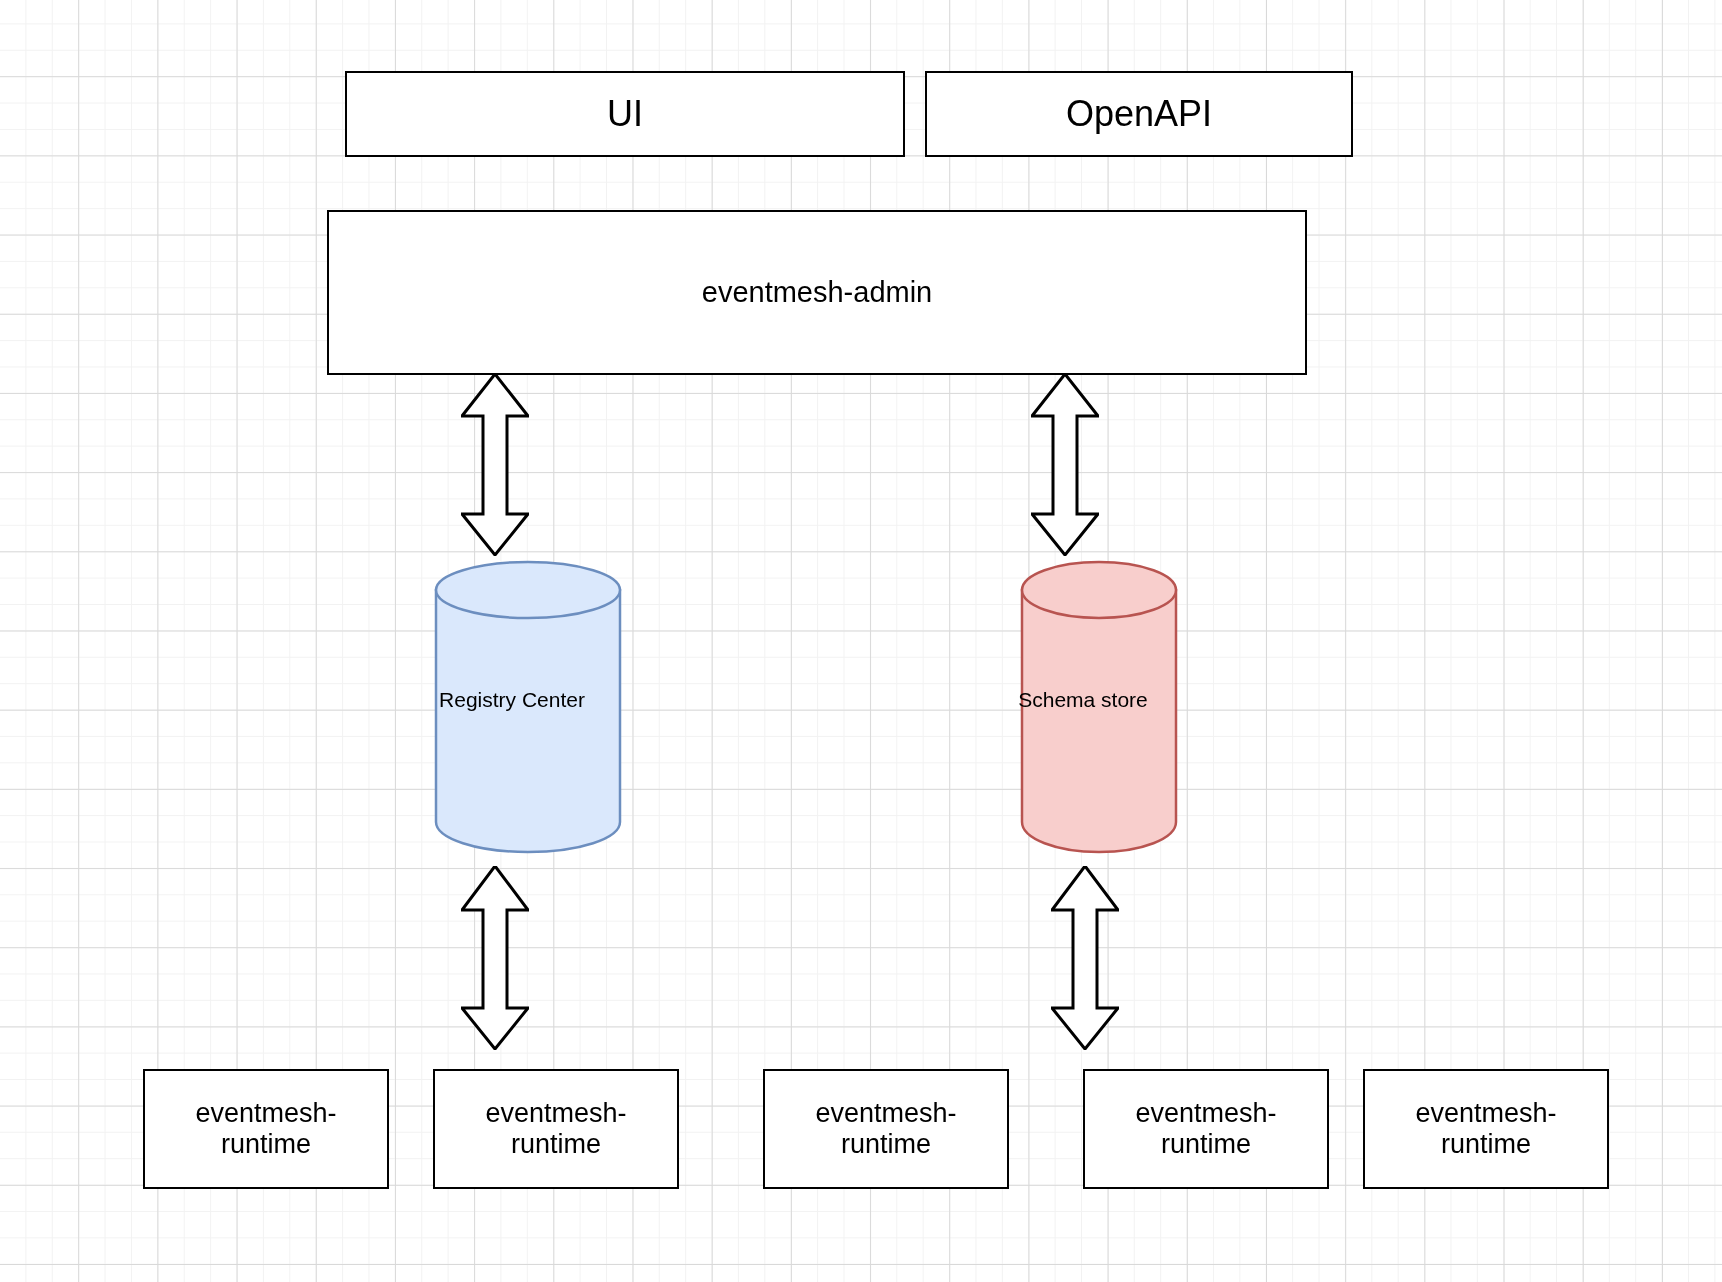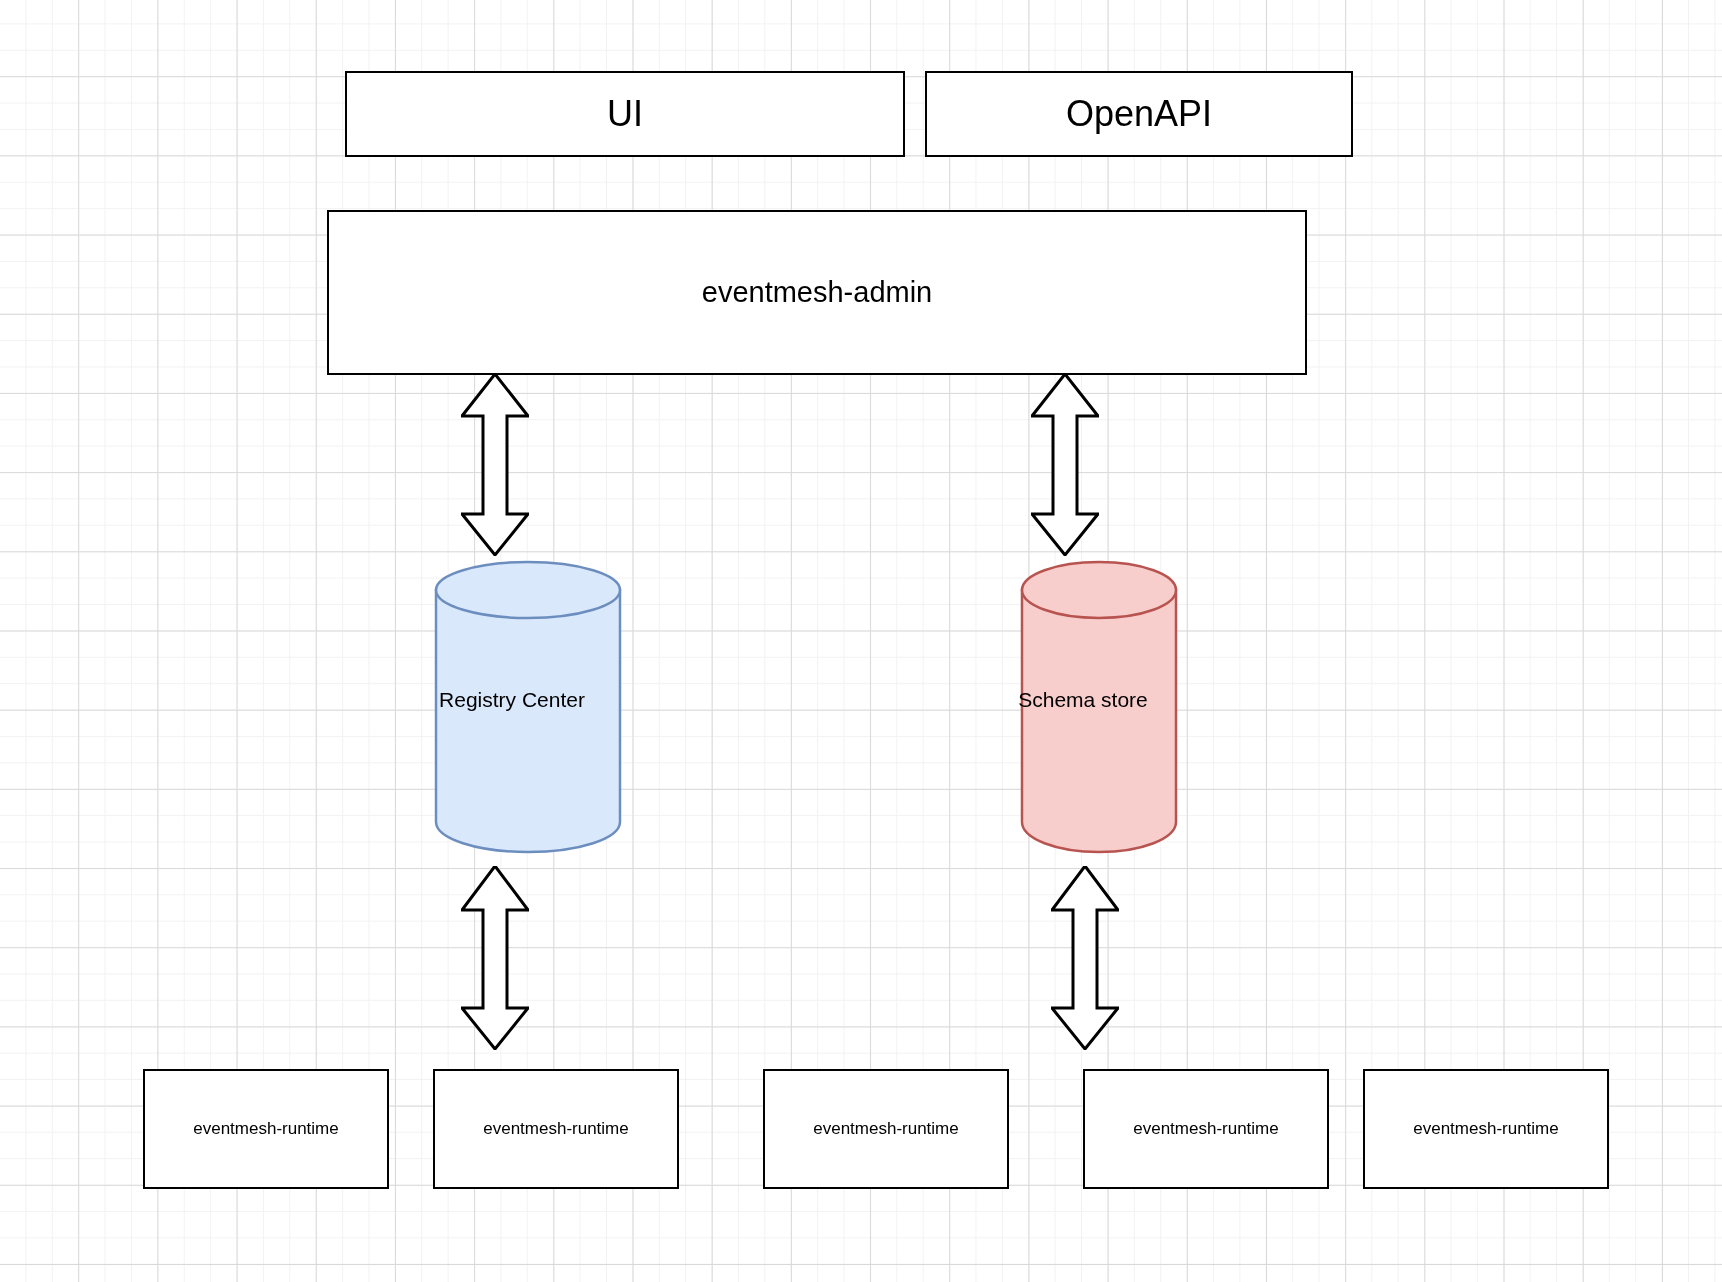--- a/index.html
+++ b/index.html
@@ -49,21 +49,21 @@
   
   #node-ui           { left: 345px; top: 71px;  width: 560px; height: 86px;  }
   #node-openapi      { left: 925px; top: 71px;  width: 428px; height: 86px;  }
   #node-admin        { left: 327px; top: 210px; width: 980px; height: 165px; }
 
   #node-ui .node-label,
   #node-openapi .node-label   { font-size: 36px; }
   #node-admin .node-label     { font-size: 29px; }
 
   .runtime-box { height: 120px; top: 1069px; }
-  .runtime-box .node-label { font-size: 17px; }
+  .runtime-box .node-label { font-size: 27px; }
   #rt-0 { left: 143px;  width: 246px; }
   #rt-1 { left: 433px;  width: 246px; }
   #rt-2 { left: 763px;  width: 246px; }
   #rt-3 { left: 1083px; width: 246px; }
   #rt-4 { left: 1363px; width: 246px; }
 
   
   .cylinder {
     position: absolute;
     padding-left: 32px;

